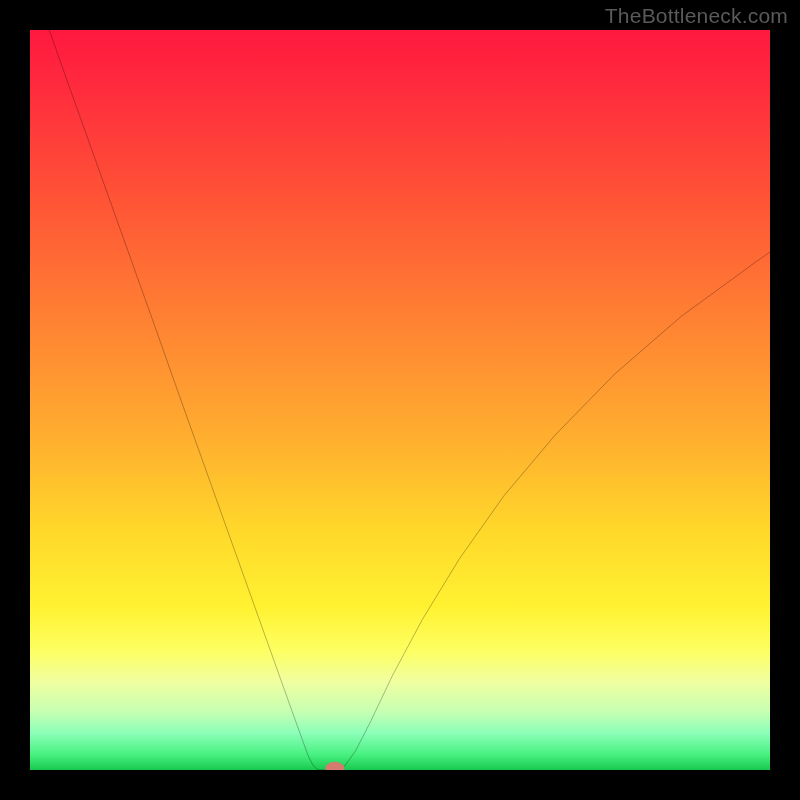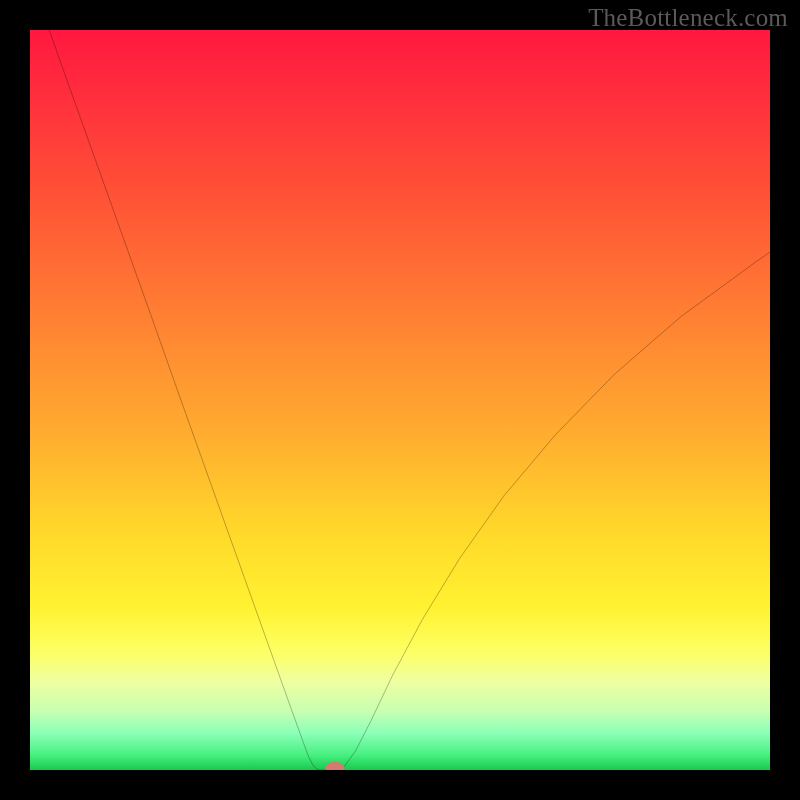--- a/index.html
+++ b/index.html
@@ -15,26 +15,25 @@
     position: relative;
     width: 800px;
     height: 800px;
     background: #000;
   }
   .watermark {
     position: absolute;
     top: 4px;
     right: 12px;
     color: #5a5a5a;
-    font-size: 25px;
+    font-size: 21px;
     font-weight: 500;
     letter-spacing: 0.2px;
     z-index: 20;
     user-select: none;
-    font-family: Liberation Serif, serif;
   }
   .plot-area {
     position: absolute;
     left: 30px;
     top: 30px;
     width: 740px;
     height: 740px;
     overflow: hidden;
   }
   .gradient {

